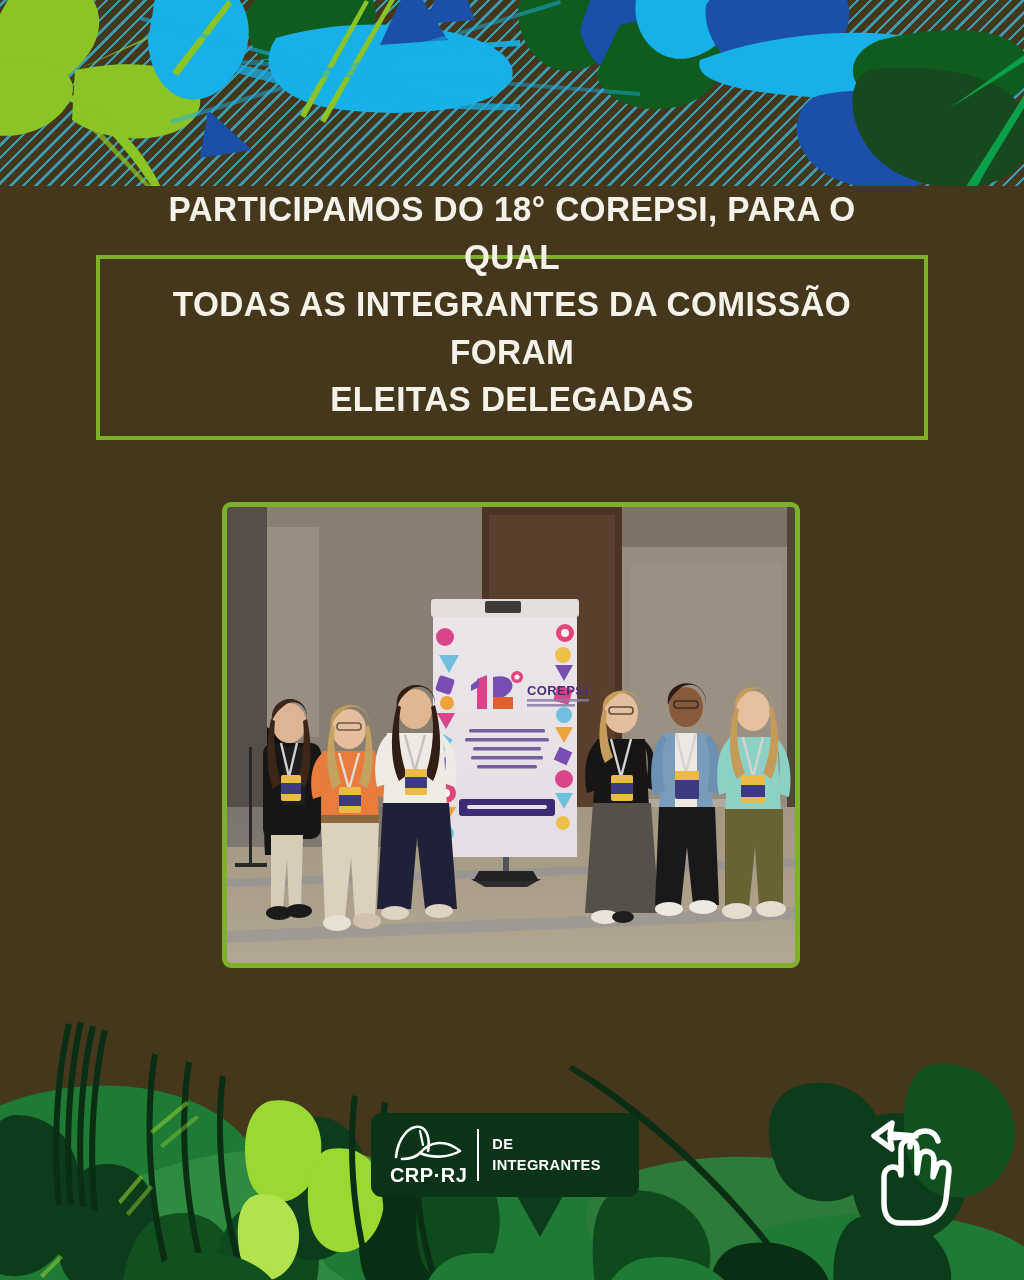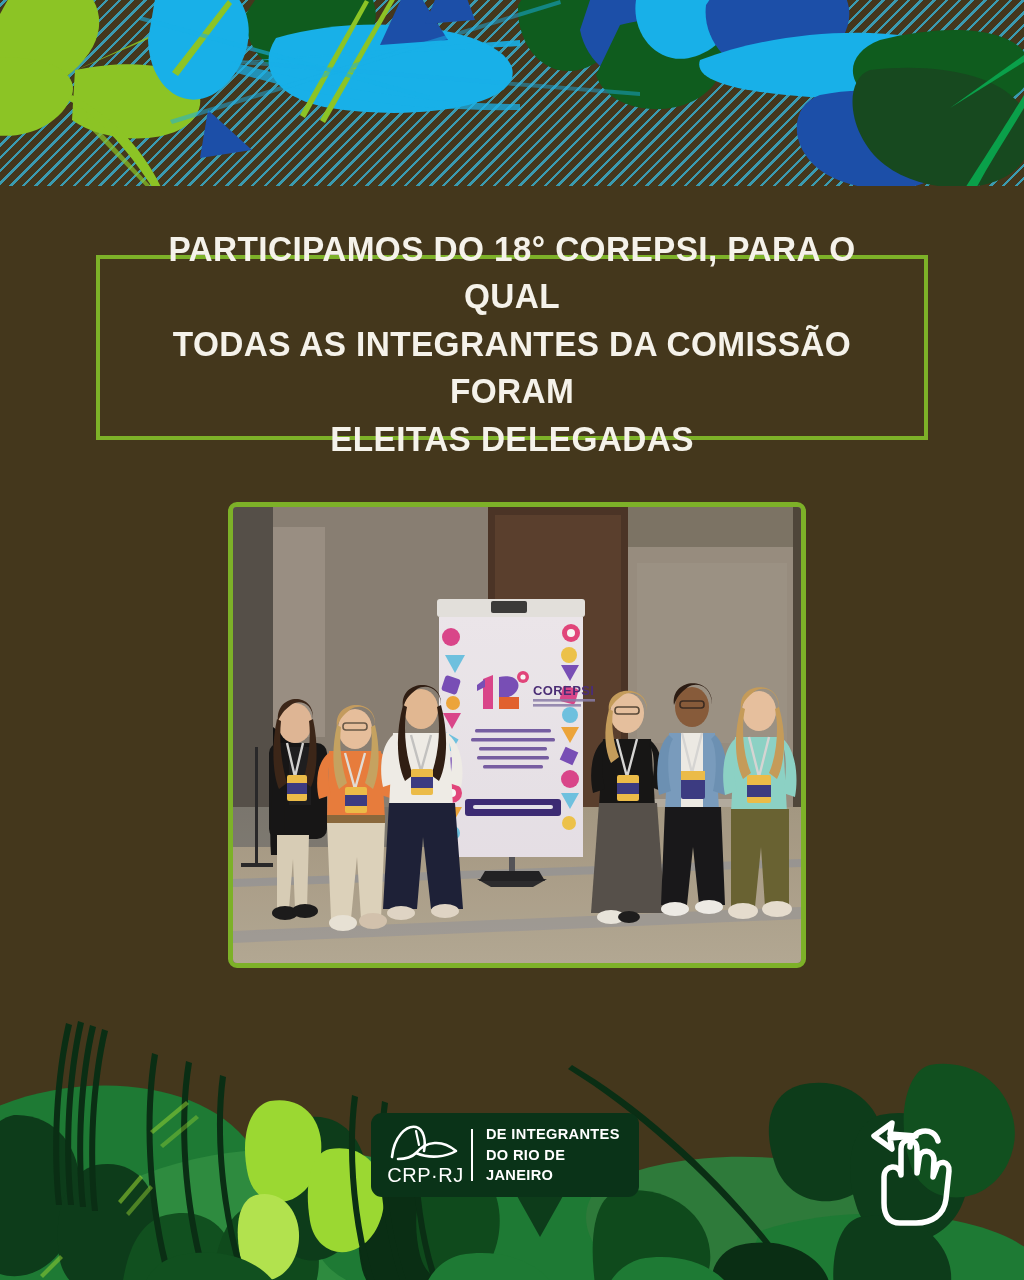--- a/index.html
+++ b/index.html
@@ -46,39 +46,39 @@
     overflow: hidden;
   }
 
   
   #headline-box {
     position: absolute;
     left: 96px; top: 255px;
     width: 832px; height: 185px;
     border: 4px solid #7DB128;
     display: flex;
-    align-items: center;
+    align-items: flex-end;
     justify-content: center;
     padding: 6px 30px 12px;
   }
   #headline-text {
     color: #F5F2EA;
     font-size: 35.5px;
     line-height: 1.34;
     font-weight: 700;
     text-align: center;
     letter-spacing: .4px;
     transform: scaleX(.94);
     white-space: pre-line;
   }
 
   
   #photo-frame {
     position: absolute;
-    left: 228px; top: 502px;
+    left: 222px; top: 502px;
     width: 578px; height: 466px;
     border: 5px solid #7DB128;
     border-radius: 9px;
     overflow: hidden;
     background: #7a6a55;
     text-align: right;
   }
   #photo { position: absolute; left: 0; top: 0; }
 
   
@@ -95,21 +95,21 @@
   #logo-mark-wrap {
     width: 88px;
     display: flex;
     flex-direction: column;
     align-items: center;
     justify-content: center;
   }
   #logo-acronym {
     color: #FFFFFF;
     font-size: 20px;
-    font-weight: 400;
+    font-weight: 700;
     letter-spacing: .5px;
     margin-top: 1px;
   }
   #logo-divider {
     width: 2px;
     height: 52px;
     background: #FFFFFF;
     margin: 0 13px 0 5px;
     flex: none;
   }
@@ -448,21 +448,20 @@
         <path d="M 6,34 C 8,14 20,2 30,4 C 38,6 40,18 38,28" fill="none" stroke="#FFFFFF" stroke-width="2.6" stroke-linecap="round"></path>
         <path d="M 30,30 C 40,18 56,16 70,28 C 60,34 44,36 30,30 Z" fill="none" stroke="#FFFFFF" stroke-width="2.6" stroke-linejoin="round"></path>
         <path d="M 30,30 C 26,34 20,36 12,36" fill="none" stroke="#FFFFFF" stroke-width="2.6" stroke-linecap="round"></path>
         <path d="M 30,8 L 33,22" fill="none" stroke="#FFFFFF" stroke-width="2.2" stroke-linecap="round"></path>
       </svg>
       <div id="logo-acronym">CRP·RJ</div>
     </div>
     <div id="logo-divider"></div>
     <div id="logo-lines">
       <div>DE INTEGRANTES</div>
-      <div>DO RIO DE JANEIRO</div>
     </div>
   </div>
 
   <svg id="swipe-hand" viewBox="0 0 112 126">
     <g fill="none" stroke="#FFFFFF" stroke-width="5.5" stroke-linejoin="round" stroke-linecap="round">
 
       <path d="M 26,74
                C 26,62 42,60 43,72
                L 43,46
                C 43,34 59,34 59,46

